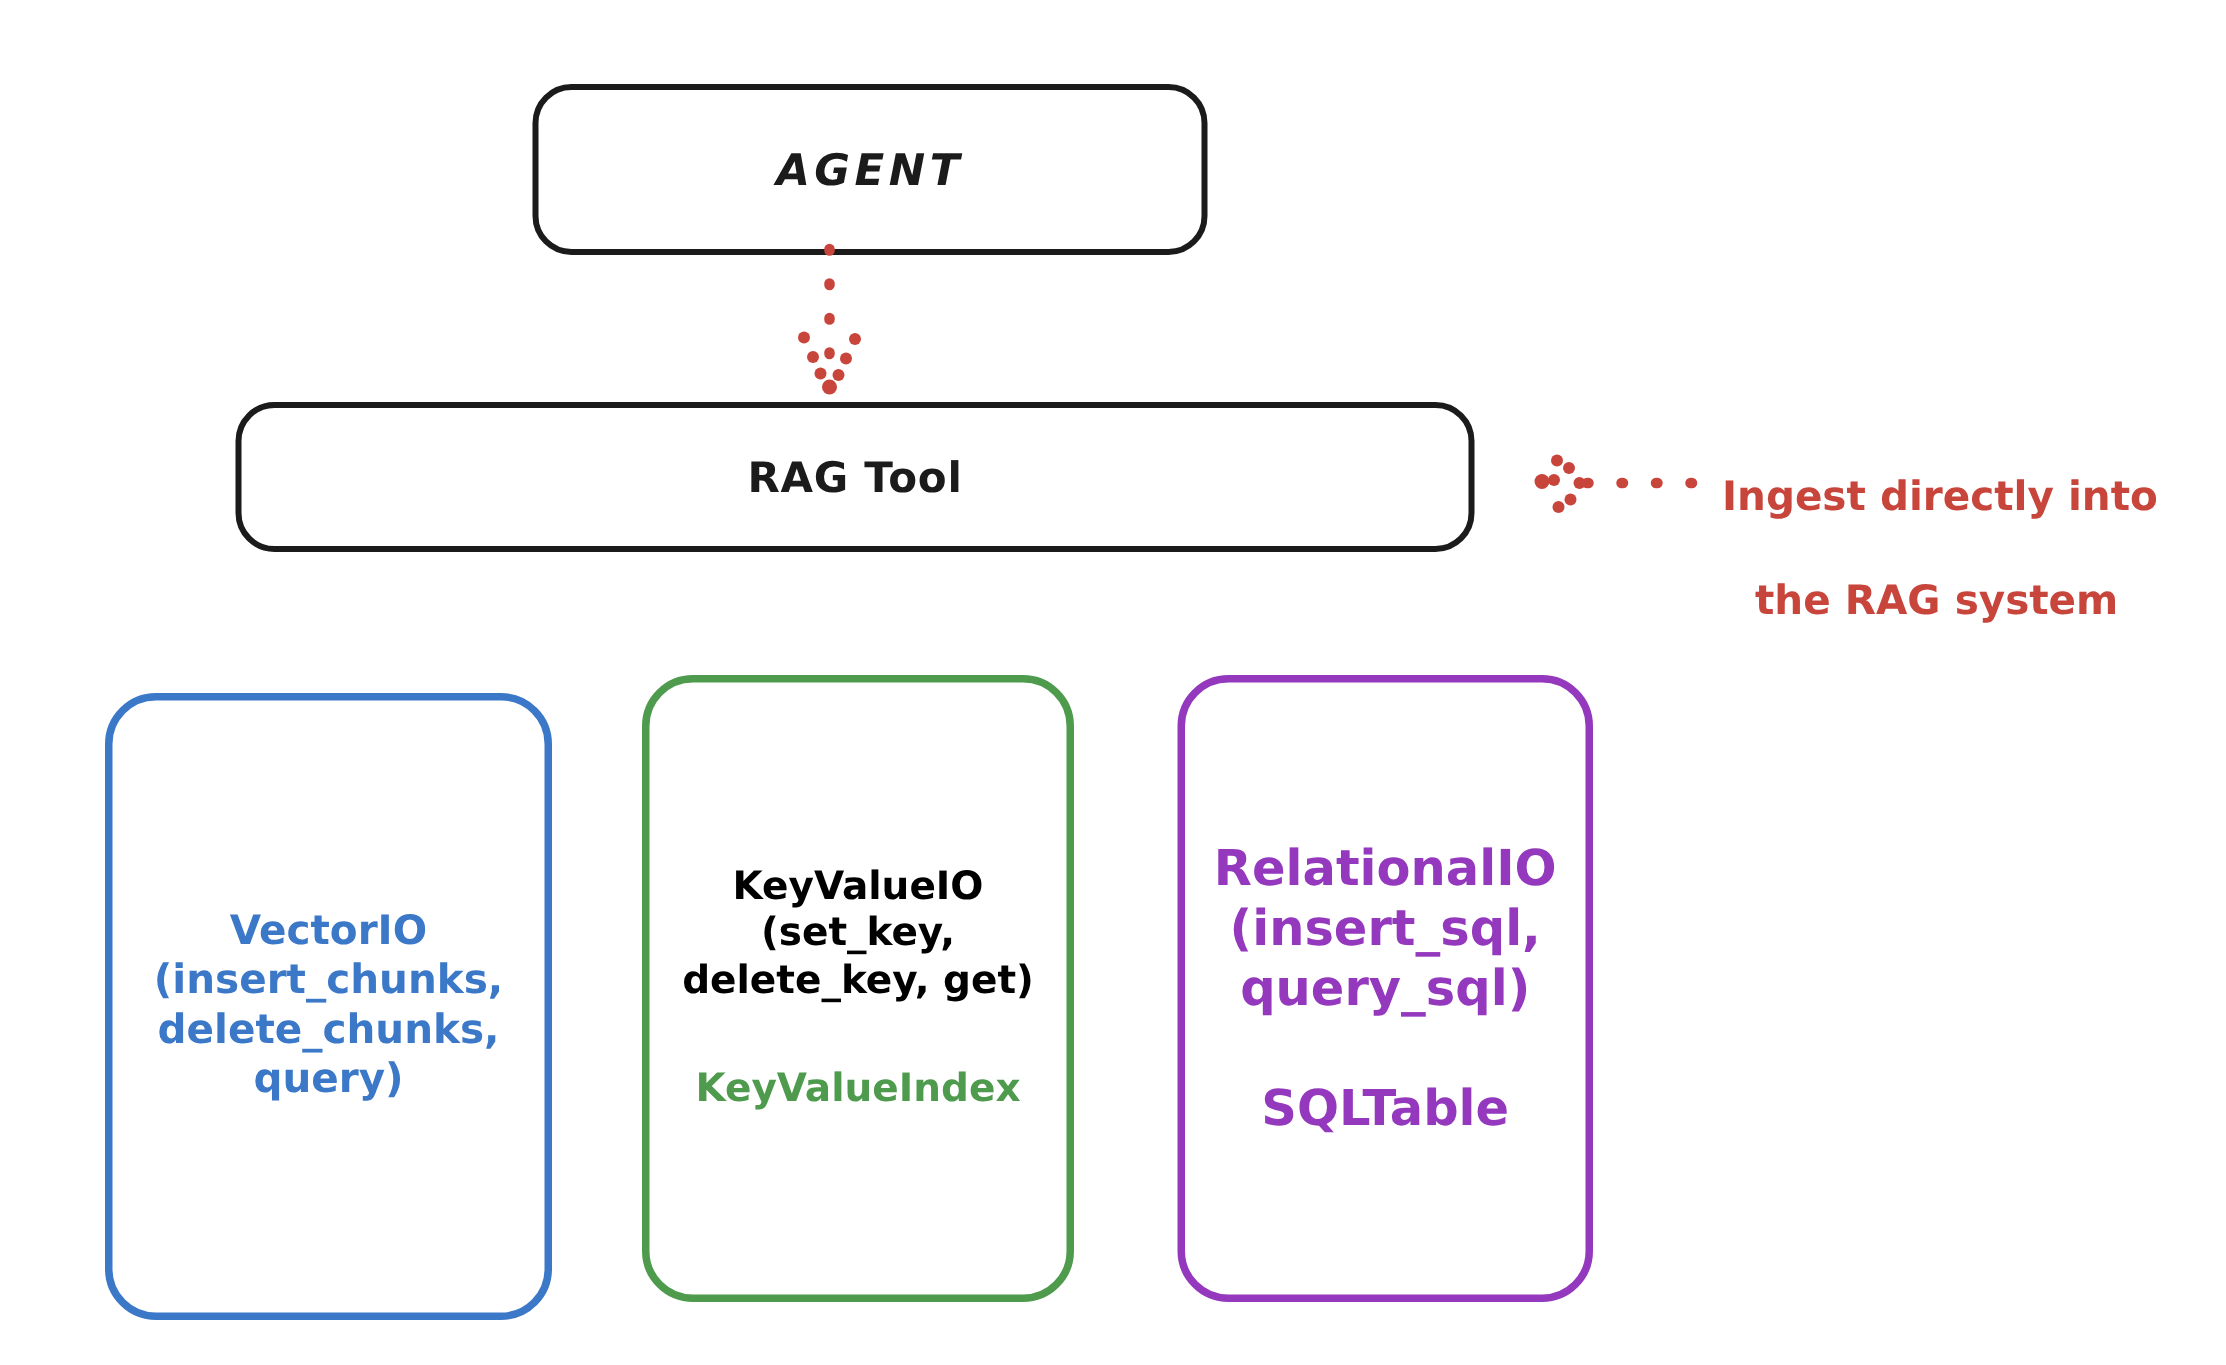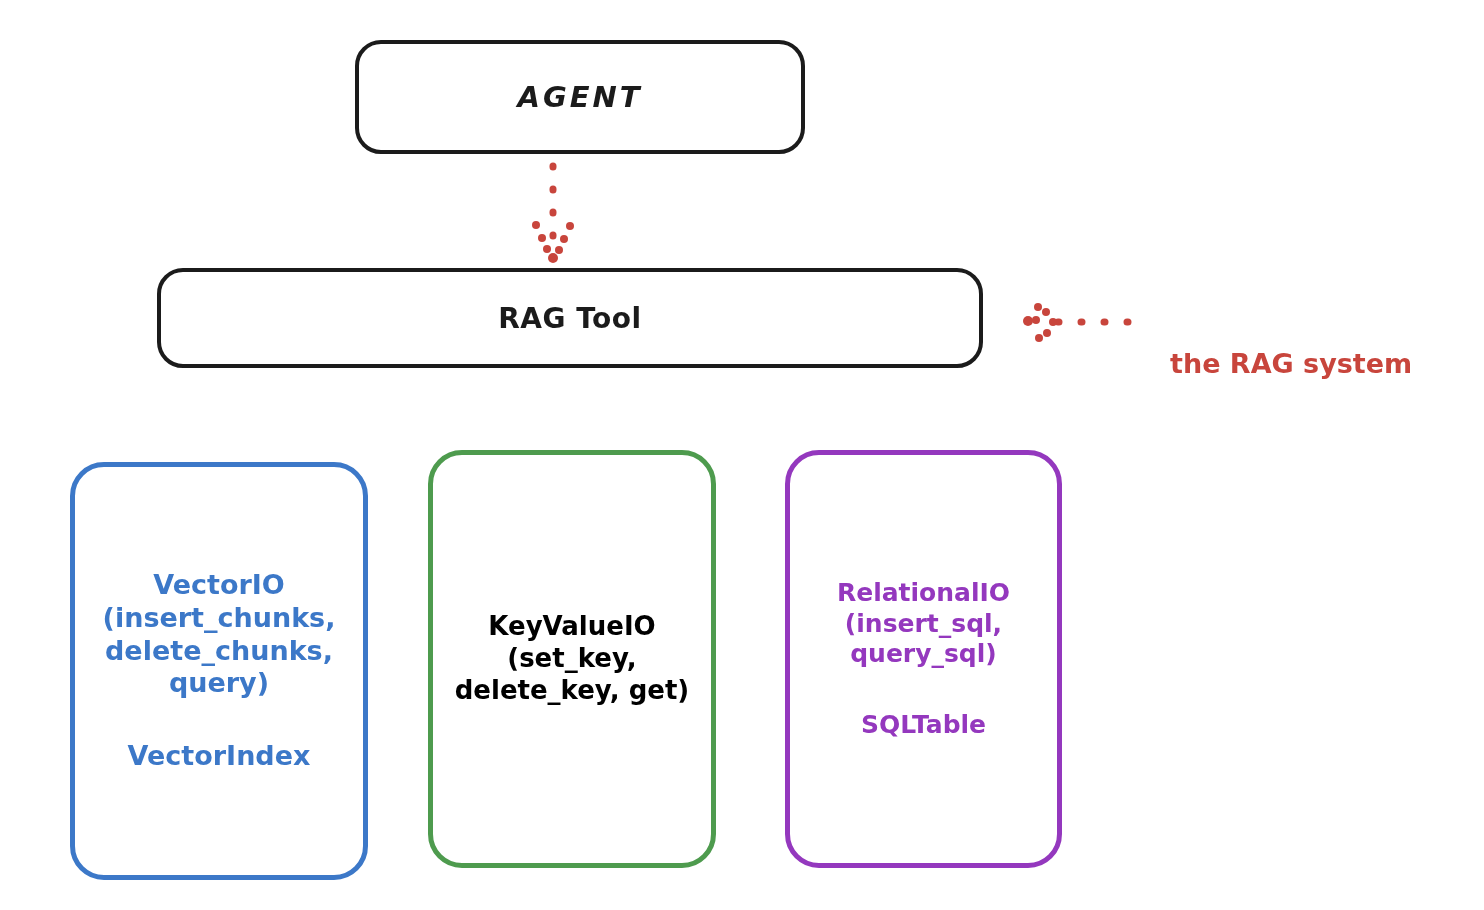--- a/index.html
+++ b/index.html
@@ -34,21 +34,21 @@
     border-radius: 26px;
   }
   .node.black .label {
     font-family: "DejaVu Sans", sans-serif;
     font-style: italic;
     font-weight: 600;
     color: #1b1b1b;
     letter-spacing: 1.5px;
   }
 
-  #agent-node { left: 355px; top: 40px; width: 450px; height: 114px; }
+  #agent-node { left: 355px; top: 56px; width: 450px; height: 114px; }
   #agent-node .label { font-size: 29px; letter-spacing: 3px; }
 
   #ragtool-node { left: 157px; top: 268px; width: 826px; height: 100px; }
   #ragtool-node .label { font-size: 28px; font-style: normal; letter-spacing: 0.5px; }
 
   
   .node.colored {
     border-width: 5px;
     border-style: solid;
     border-radius: 34px;
@@ -63,21 +63,21 @@
   }
   .node.colored .title { font-size: 26px; }
   .node.colored .sub   { font-size: 26px; margin-top: 40px; }
 
   #vectorio-node    { left: 70px;  top: 450px; width: 298px; height: 418px; margin-top: 12px; }
   #keyvalueio-node  { left: 428px; top: 450px; width: 288px; height: 418px; }
   #relationalio-node{ left: 785px; top: 450px; width: 277px; height: 418px; }
 
   #vectorio-node .title, #vectorio-node .sub { font-size: 27px; }
   #keyvalueio-node .title, #keyvalueio-node .sub { font-size: 26px; }
-  #relationalio-node .title, #relationalio-node .sub { font-size: 25px; }
+  #relationalio-node .title, #relationalio-node .sub { font-size: 33px; }
 
   
   #annotation {
     position: absolute;
     left: 1148px;
     top: 278px;
     width: 330px;
     text-align: left;
     font-family: "DejaVu Sans", sans-serif;
     font-weight: 600;
@@ -106,37 +106,38 @@
 
   <div class="node black" id="ragtool-node">
     <span class="label">RAG Tool</span>
   </div>
 
   <div class="node colored" id="vectorio-node" style="border-color: rgb(60, 120, 200);">
     <span class="title" style="color: rgb(60, 120, 200);">VectorIO
 (insert_chunks,
 delete_chunks,
 query)</span>
-    <span class="sub" style="color: rgb(60, 120, 200);">VectorIndex</span>
   </div>
 
   <div class="node colored" id="keyvalueio-node" style="border-color: rgb(78, 155, 78);">
     <span class="title" style="color: #000000;">KeyValueIO
 (set_key,
 delete_key, get)</span>
+    <span class="sub" style="color: rgb(78, 155, 78);">KeyValueIndex</span>
   </div>
 
   <div class="node colored" id="relationalio-node" style="border-color: rgb(148, 56, 190);">
     <span class="title" style="color: rgb(148, 56, 190);">RelationalIO
 (insert_sql,
 query_sql)</span>
     <span class="sub" style="color: rgb(148, 56, 190);">SQLTable</span>
   </div>
 
   <div id="annotation" style="color: rgb(200, 69, 60);">
+    <span class="line1">Ingest directly into</span>
     <span class="line2">the RAG system</span>
   </div>
 
   <svg class="overlay" viewBox="0 0 1484 910">
 
     <g>
       <line x1="553" y1="166" x2="553" y2="250" stroke="#c8453c" stroke-width="7" stroke-linecap="round" stroke-dasharray="1 22"></line>
 
       <circle cx="536" cy="225" r="4" fill="#c8453c"></circle>
       <circle cx="570" cy="226" r="4" fill="#c8453c"></circle>

